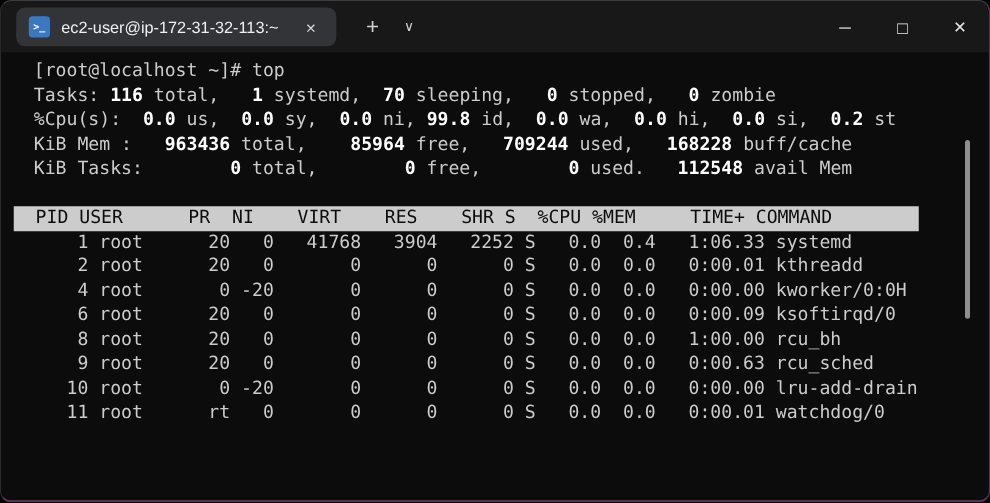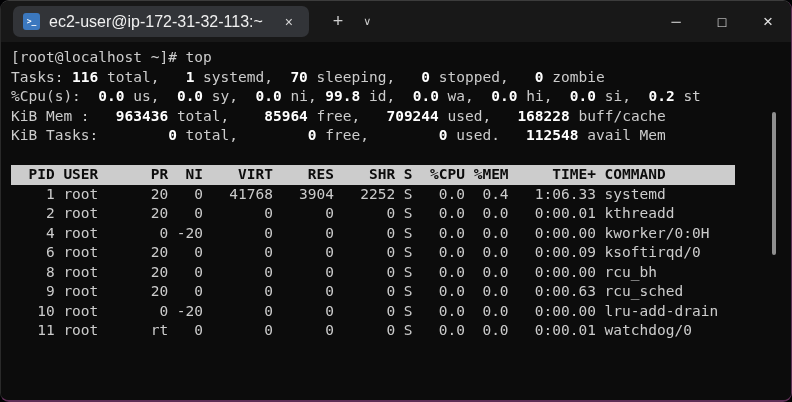--- a/index.html
+++ b/index.html
@@ -53,21 +53,21 @@
     border-radius: 3px;
     display: inline-flex; align-items: center; justify-content: center;
     font-family: "DejaVu Sans Mono", monospace;
     font-size: 8px; font-weight: bold; color: #ffffff;
     letter-spacing: 0;
     flex: 0 0 auto;
   }
   .tab-title {
     margin-left: 9px;
     color: #f0f0f0;
-    font-size: 16px;
+    font-size: 13px;
     white-space: nowrap;
   }
   .tab-close {
     margin-left: 16px;
     background: none; border: none;
     color: #d8d8d8; font-size: 14px;
     width: 20px; height: 20px; line-height: 20px;
     cursor: pointer; padding: 0;
   }
   .tb-btn {
@@ -96,29 +96,28 @@
   .terminal {
     position: relative;
     height: 361px;
     padding: 6px 0 0 10px;
     font-family: "DejaVu Sans Mono", "Liberation Mono", monospace;
     font-size: 14.5px;
     line-height: 19.5px;
     color: var(--text);
     background: var(--terminal-bg);
   }
-  .tline { white-space: pre; }
+  .tline { white-space: pre; margin-left: 16px; }
   .tline .bold { font-weight: bold; color: var(--bold-text); }
   .blank-line { height: 19.5px; }
   .proc-header {
     white-space: pre;
     background: var(--header-bg);
     color: var(--header-text);
     width: 724px;
-    font-weight: bold;
   }
   .scroll-thumb {
     position: absolute;
     right: 15px; top: 70px;
     width: 4px; height: 143px;
     background: var(--scrollbar);
     border-radius: 2px;
   }
 </style>
 </head>
@@ -150,21 +149,21 @@
         <div class="tline"><span>KiB Mem :   </span><span class="bold">963436</span><span> total,    </span><span class="bold">85964</span><span> free,   </span><span class="bold">709244</span><span> used,   </span><span class="bold">168228</span><span> buff/cache</span></div>
         <div class="tline"><span>KiB Tasks:        </span><span class="bold">0</span><span> total,        </span><span class="bold">0</span><span> free,        </span><span class="bold">0</span><span> used.   </span><span class="bold">112548</span><span> avail Mem</span></div>
       </div>
     <div class="blank-line"></div>
     <div class="proc-header">  PID USER      PR  NI    VIRT    RES    SHR S  %CPU %MEM     TIME+ COMMAND</div>
     <div>
         <div class="tline">    1 root      20   0   41768   3904   2252 S   0.0  0.4   1:06.33 systemd</div>
         <div class="tline">    2 root      20   0       0      0      0 S   0.0  0.0   0:00.01 kthreadd</div>
         <div class="tline">    4 root       0 -20       0      0      0 S   0.0  0.0   0:00.00 kworker/0:0H</div>
         <div class="tline">    6 root      20   0       0      0      0 S   0.0  0.0   0:00.09 ksoftirqd/0</div>
-        <div class="tline">    8 root      20   0       0      0      0 S   0.0  0.0   0:00.00 rcu_bh</div>
+        <div class="tline">    8 root      20   0       0      0      0 S   0.0  0.0   1:00.00 rcu_bh</div>
         <div class="tline">    9 root      20   0       0      0      0 S   0.0  0.0   0:00.63 rcu_sched</div>
         <div class="tline">   10 root       0 -20       0      0      0 S   0.0  0.0   0:00.00 lru-add-drain</div>
         <div class="tline">   11 root      rt   0       0      0      0 S   0.0  0.0   0:00.01 watchdog/0</div>
       </div>
     <div class="scroll-thumb"></div>
   </div>
 
 </div>
 
 </body></html>

